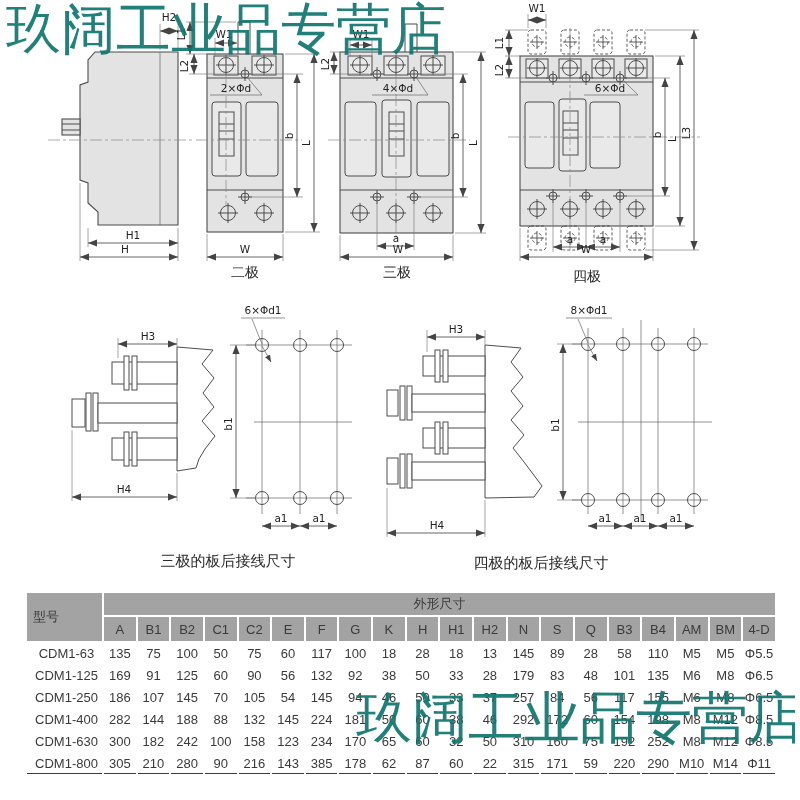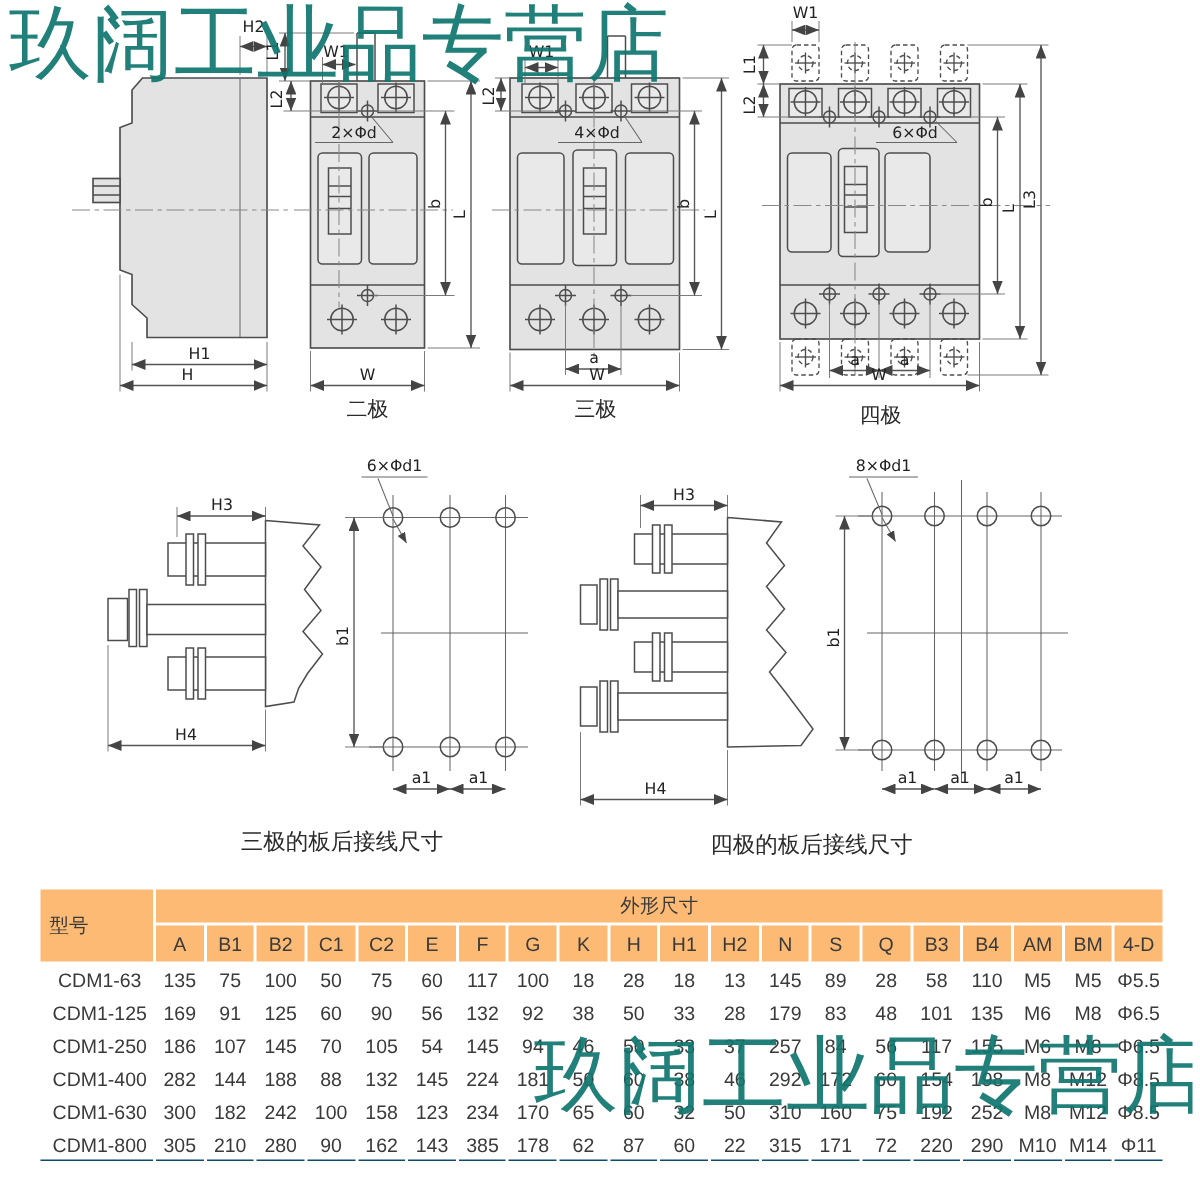--- a/index.html
+++ b/index.html
@@ -20,21 +20,21 @@
   .capb{font:15px "DejaVu Sans",sans-serif;fill:#2a2a2a;text-anchor:middle;}
   
   .wm{position:absolute;color:#0f766e;font-family:"DejaVu Serif",serif;
       white-space:nowrap;line-height:1;opacity:.92;z-index:5;pointer-events:none;text-align:right;}
   #wm-top{left:6px;top:2px;font-size:55px;}
   #wm-bottom{left:356px;top:690px;font-size:56px;}
   
   #dim-table{position:absolute;left:25px;top:591px;width:752px;
              border-collapse:separate;border-spacing:2px;table-layout:fixed;
              font-size:13px;color:#3a3a3a;}
-  #dim-table th{background:#fdba74;font-weight:normal;text-align:center;padding:0;height:22px;}
+  #dim-table th{background:#a3a3a3;font-weight:normal;text-align:center;padding:0;height:22px;}
   #dim-table thead tr:nth-child(2) th{height:24px;}
   #dim-table th.mh{text-align:left;padding-left:6px;}
   #dim-table td{text-align:center;padding:0;height:20px;background:#fff;}
   #dim-table td.mc{text-align:center;padding-left:4px;}
   #dim-table tbody tr:last-child td{border-bottom:1px solid #0c4a6e;}
 </style>
 </head>
 <body>
 
 <div id="stage">
@@ -546,31 +546,31 @@
         <td>M8</td>
         <td>M12</td>
         <td>Φ8.5</td>
       </tr>
       <tr>
         <td class="mc">CDM1-800</td>
         <td>305</td>
         <td>210</td>
         <td>280</td>
         <td>90</td>
-        <td>162</td>
+        <td>216</td>
         <td>143</td>
         <td>385</td>
         <td>178</td>
         <td>62</td>
         <td>87</td>
         <td>60</td>
         <td>22</td>
         <td>315</td>
         <td>171</td>
-        <td>72</td>
+        <td>59</td>
         <td>220</td>
         <td>290</td>
         <td>M10</td>
         <td>M14</td>
         <td>Φ11</td>
       </tr>
     </tbody>
   </table>
 
   <div id="wm-top" class="wm">玖阔工业品专营店</div>

